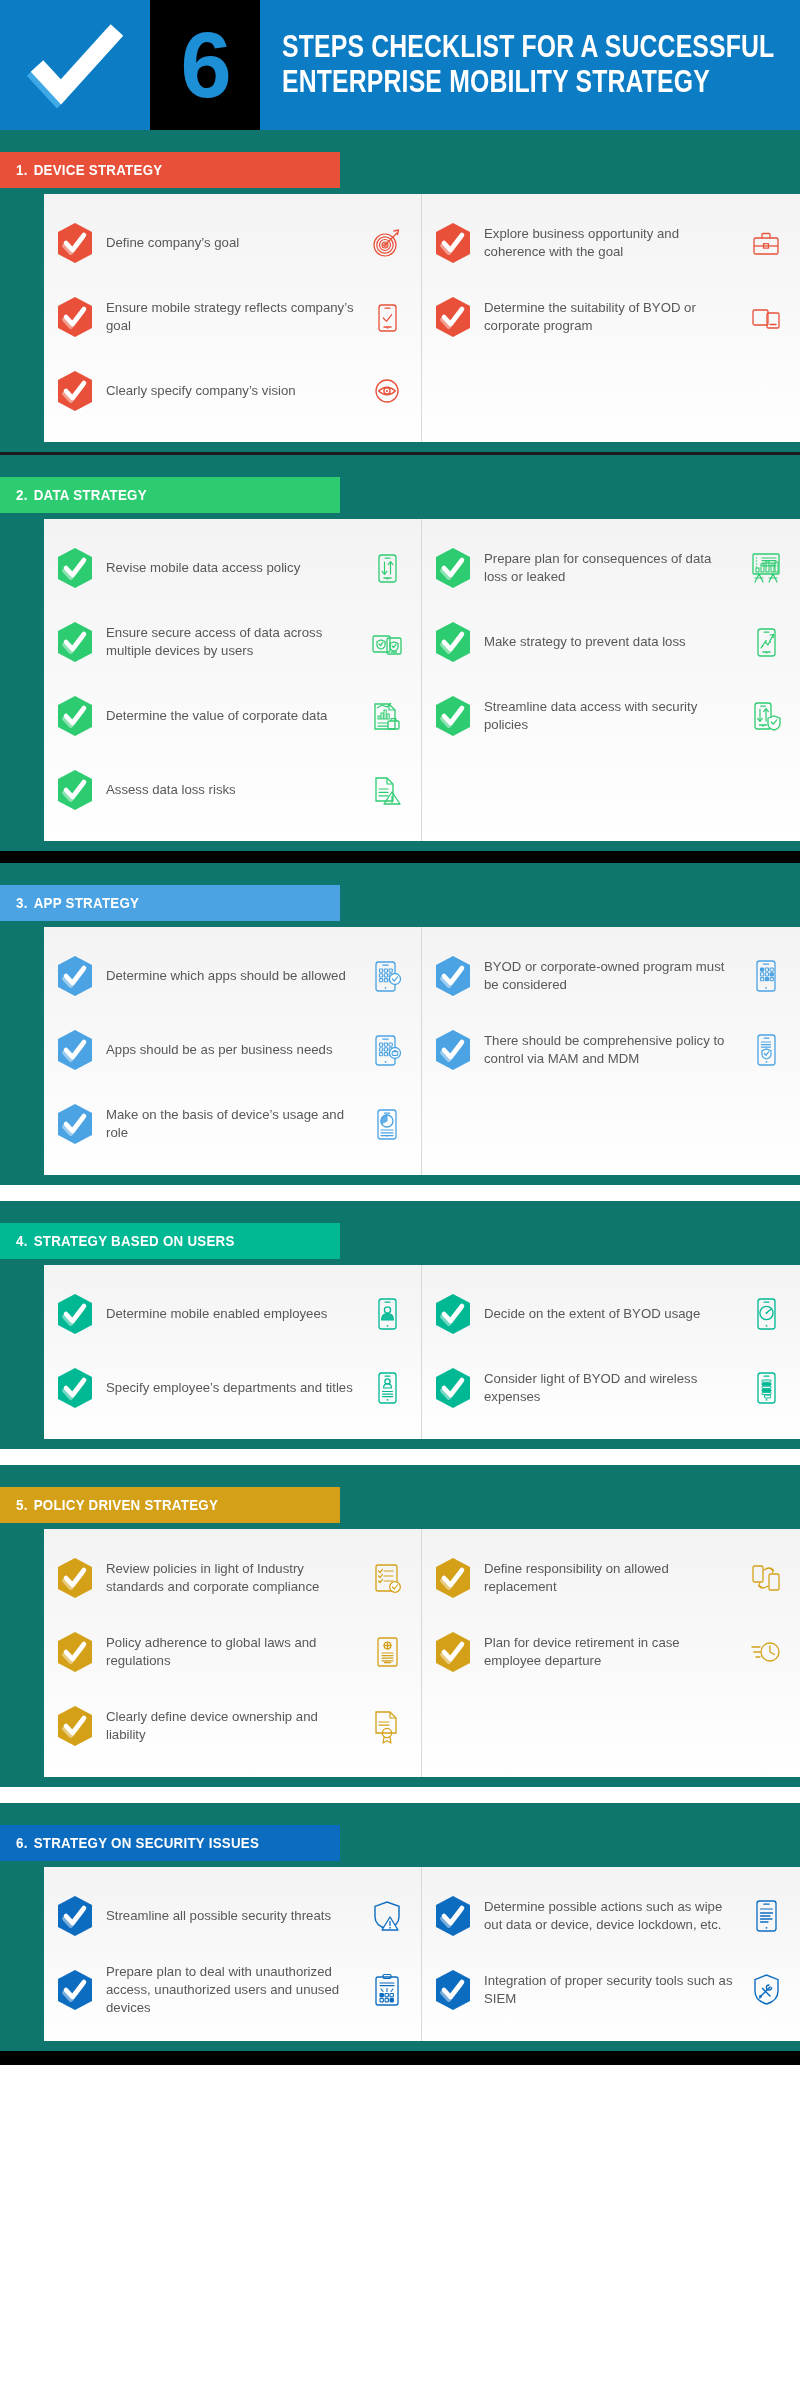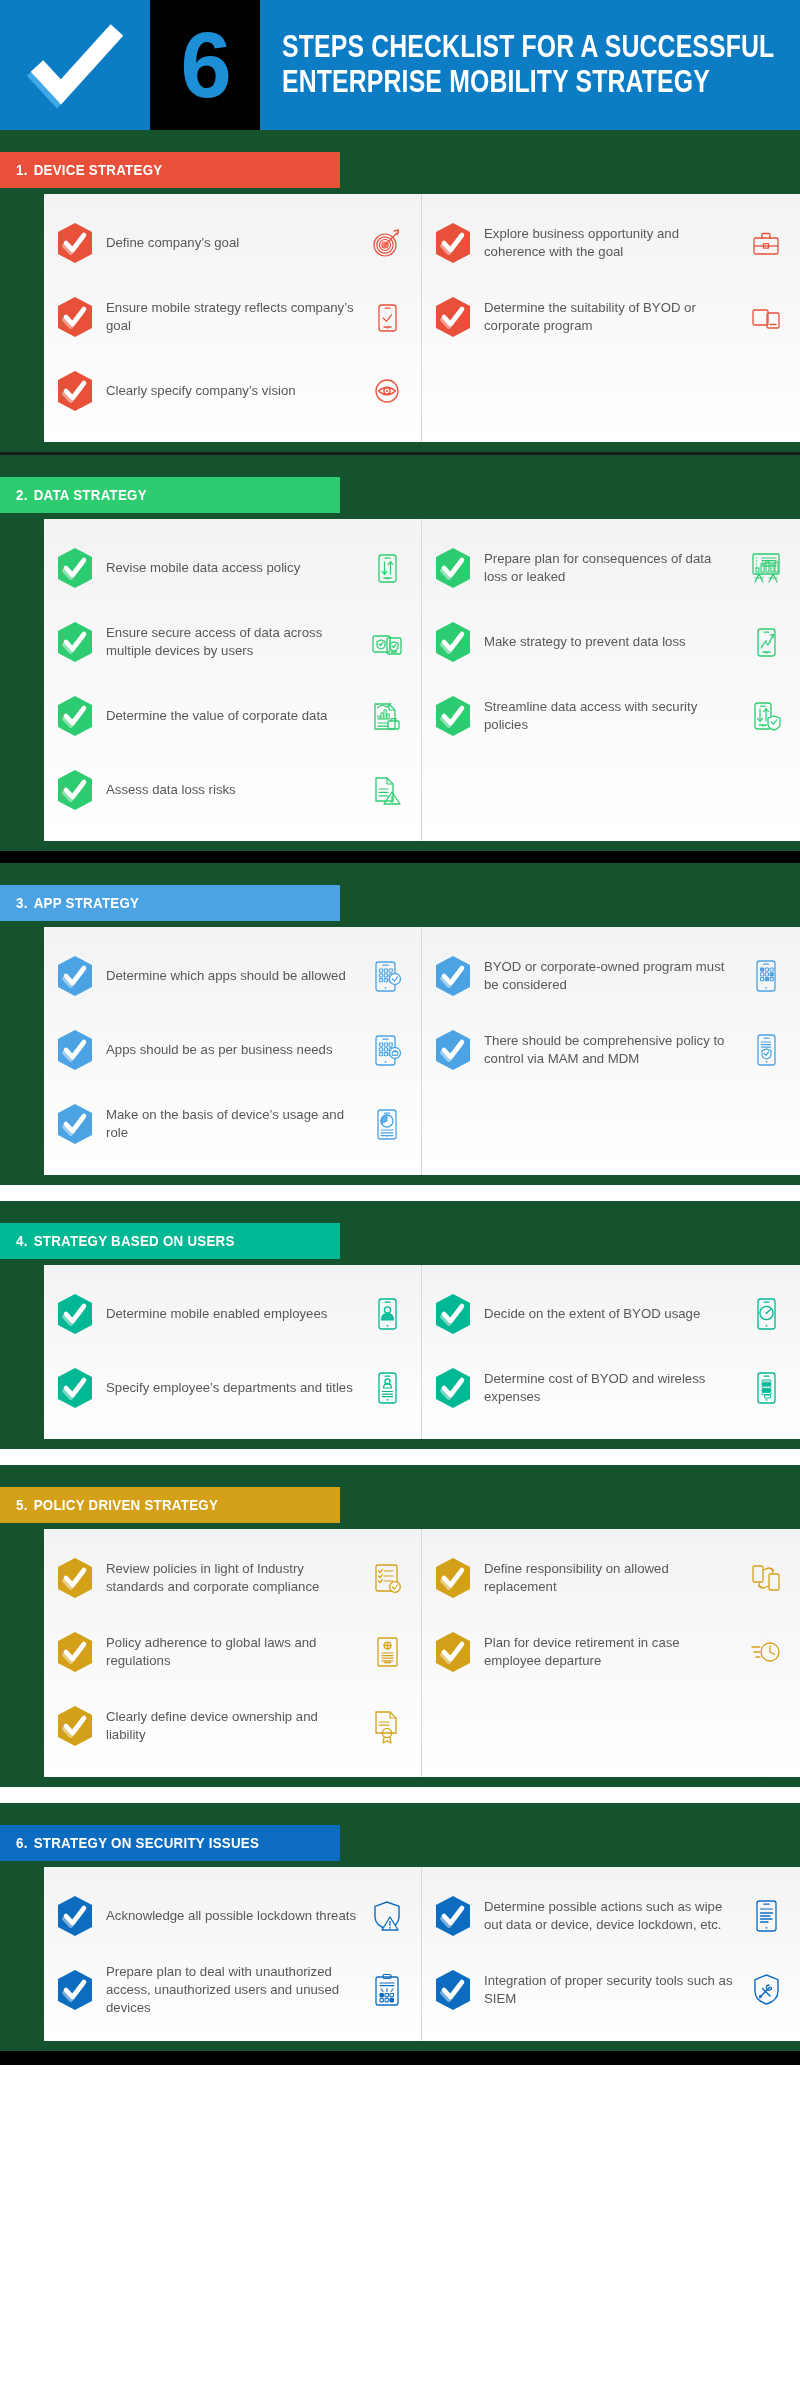--- a/index.html
+++ b/index.html
@@ -59,21 +59,21 @@
     font-weight: bold;
     letter-spacing: 0.2px;
     transform: scaleX(0.80);
     transform-origin: left center;
     white-space: nowrap;
     font-family: "Liberation Sans", sans-serif;
   }
 
   
   .section {
-    background: #14532d;
+    background: #0f766e;
     padding: 22px 0 10px 0;
     position: relative;
   }
 
   .band-title {
     display: inline-block;
     color: #ffffff;
     font-size: 15.5px;
     font-weight: bold;
     letter-spacing: 0.3px;
@@ -674,21 +674,21 @@
             </div>
           </div>
           <div class="item">
             <div class="badge">
               <svg width="34" height="40" viewBox="0 0 34 40">
                 <path d="M17 0 L34 9 L34 31 L17 40 L0 31 L0 9 Z" fill="#00B894"></path>
                 <path d="M8 20 L14.5 27 L26 12" fill="none" stroke="#ffffff" stroke-width="4.6" stroke-linecap="round" stroke-linejoin="round"></path>
                 <path d="M8 20 L14.5 27 L26 12" fill="none" stroke="#ffffff" stroke-opacity="0.45" stroke-width="4.6" stroke-linecap="round" stroke-linejoin="round" transform="translate(-1.6,2.6)"></path>
               </svg>
             </div>
-            <div class="item-text">Determine cost of BYOD and wireless expenses</div>
+            <div class="item-text">Consider light of BYOD and wireless expenses</div>
             <div class="item-icon">
               <svg width="34" height="40" viewBox="0 0 34 40">
                 <g>
                   <rect x="9" y="5" width="17" height="30" rx="2.5" fill="none" stroke="#00B894" stroke-width="1.3"></rect>
                   <line x1="15.120000000000001" y1="8.2" x2="19.880000000000003" y2="8.2" stroke="#00B894" stroke-width="1.3" stroke-linecap="round"></line>
                   <circle cx="17.5" cy="31.8" r="0.9" fill="#00B894"></circle>
                   <rect x="13" y="12" width="9" height="2.2" rx="0.5" fill="none" stroke="#00B894" stroke-width="1"></rect>
                   <rect x="13" y="15.1" width="9" height="2.2" rx="0.5" fill="#00B894" stroke="#00B894" stroke-width="1"></rect>
                   <rect x="13" y="18.2" width="9" height="2.2" rx="0.5" fill="none" stroke="#00B894" stroke-width="1"></rect>
                   <rect x="13" y="21.3" width="9" height="2.2" rx="0.5" fill="#00B894" stroke="#00B894" stroke-width="1"></rect>
@@ -826,21 +826,21 @@
     <div class="section"><div class="band-title" style="background: rgb(12, 108, 192);"><span class="t"><span style="margin-right: 7px;">6.</span><span>STRATEGY ON SECURITY ISSUES</span></span></div><div class="grid">
         <div class="col left">
           <div class="item">
             <div class="badge">
               <svg width="34" height="40" viewBox="0 0 34 40">
                 <path d="M17 0 L34 9 L34 31 L17 40 L0 31 L0 9 Z" fill="#0C6CC0"></path>
                 <path d="M8 20 L14.5 27 L26 12" fill="none" stroke="#ffffff" stroke-width="4.6" stroke-linecap="round" stroke-linejoin="round"></path>
                 <path d="M8 20 L14.5 27 L26 12" fill="none" stroke="#ffffff" stroke-opacity="0.45" stroke-width="4.6" stroke-linecap="round" stroke-linejoin="round" transform="translate(-1.6,2.6)"></path>
               </svg>
             </div>
-            <div class="item-text">Acknowledge all possible lockdown threats</div>
+            <div class="item-text">Streamline all possible security threats</div>
             <div class="item-icon">
               <svg width="34" height="40" viewBox="0 0 34 40">
                 <g>
                   <path d="M5 10.32 L17 6 L29 10.32 L29 20.85 Q29 29.76 17 33 Q5 29.76 5 20.85 Z" fill="none" stroke="#0C6CC0" stroke-width="1.4"></path>
                   <path d="M20 21 L28 34 L12 34 Z" fill="#ffffff" stroke="#0C6CC0" stroke-width="1.3" stroke-linejoin="round"></path>
                   <line x1="20" y1="25.5" x2="20" y2="29.5" stroke="#0C6CC0" stroke-width="1.3" stroke-linecap="round"></line>
                   <circle cx="20" cy="31.8" r="0.85" fill="#0C6CC0"></circle>
                 </g>
               </svg>
             </div>

